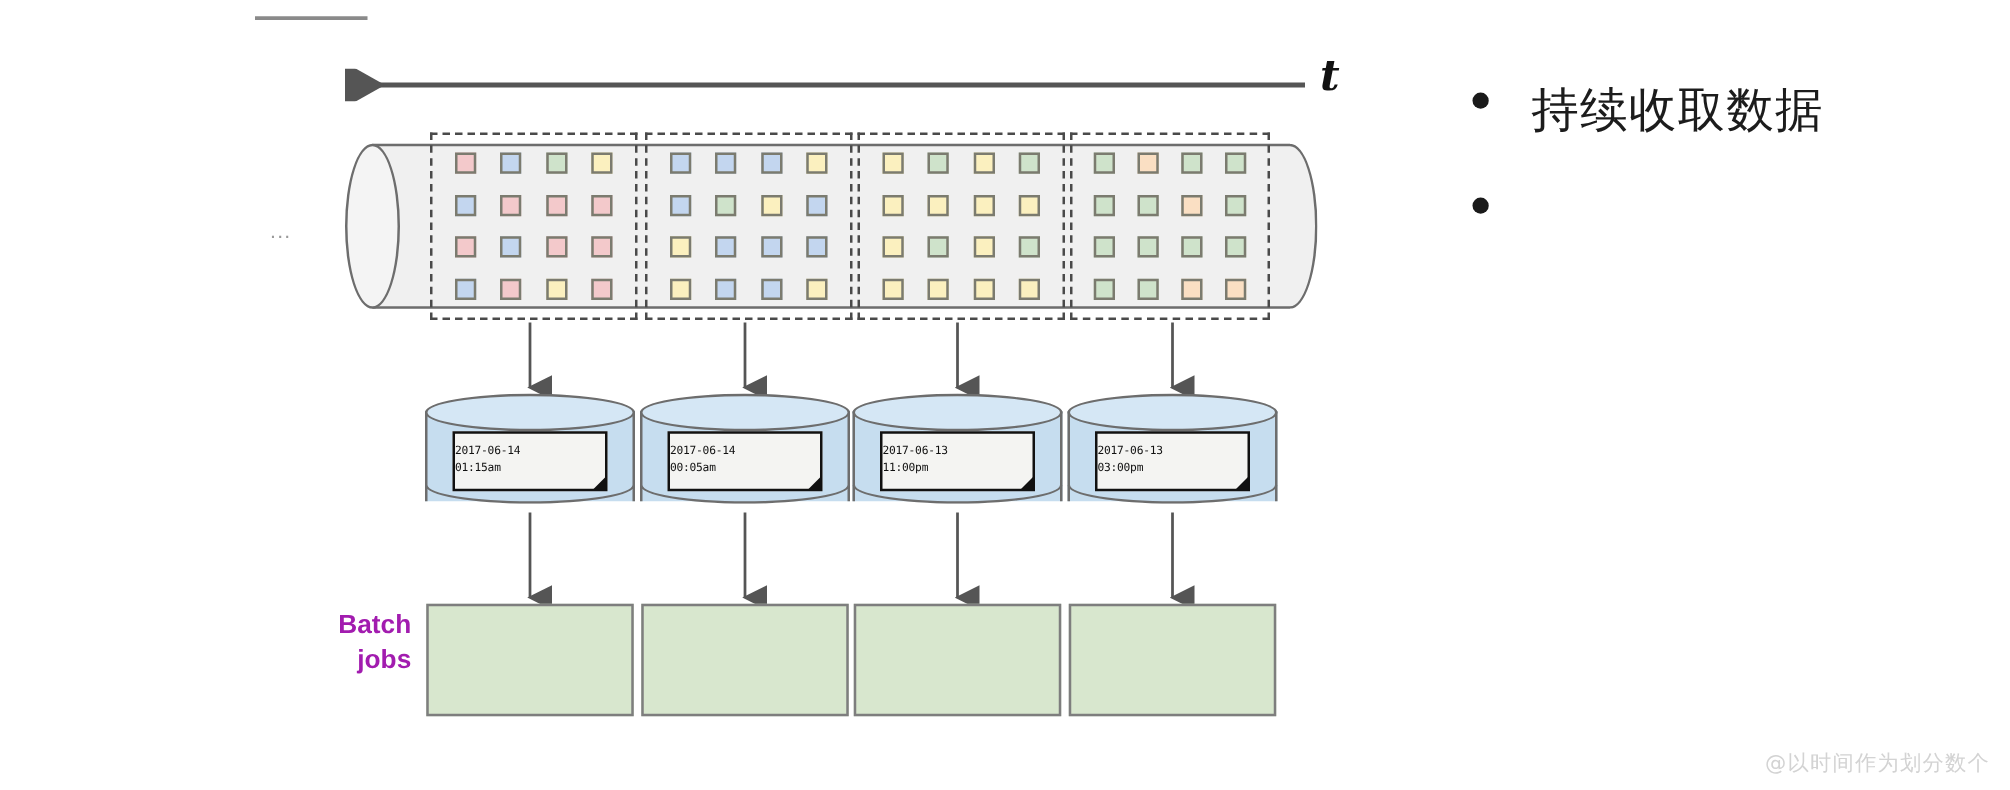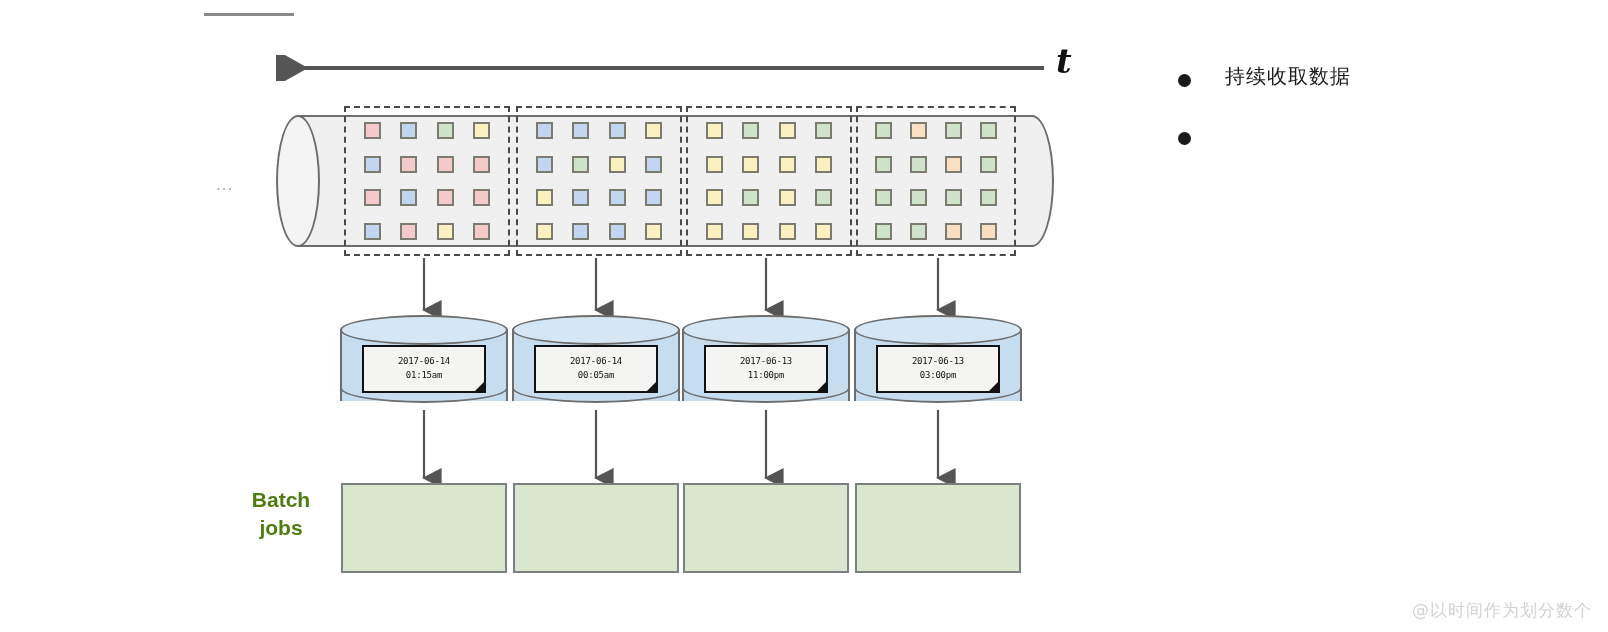--- a/index.html
+++ b/index.html
@@ -181,21 +181,21 @@
     position: absolute;
     left: 22px;
     top: 30px;
     width: 124px;
     height: 48px;
     background: #f4f4f2;
     border: 2px solid #111;
     box-sizing: border-box;
     display: flex;
     flex-direction: column;
-    align-items: center;
+    align-items: flex-start;
     justify-content: center;
     font-family: "DejaVu Sans Mono", monospace;
     font-size: 9px;
     line-height: 1.55;
     color: #111;
     letter-spacing: -0.2px;
   }
   .db .note .fold {
     position: absolute;
     right: -1px;
@@ -214,25 +214,25 @@
     background: #d8e7ce;
     border: 2px solid #7e7e7e;
     box-sizing: border-box;
   }
 
   .batch-label {
     position: absolute;
     left: 233px;
     top: 486px;
     width: 96px;
-    text-align: center;
+    text-align: right;
     font-weight: bold;
     font-size: 21px;
     line-height: 1.35;
-    color: #4d7c0f;
+    color: #a21caf;
   }
 
   
   .bullets {
     position: absolute;
     left: 1178px;
     top: 62px;
     width: 400px;
   }
   .bullet-row {
@@ -244,21 +244,21 @@
     width: 13px;
     height: 13px;
     border-radius: 50%;
     background: #1a1a1a;
     flex: 0 0 auto;
     margin-top: 12px;
     margin-right: 34px;
   }
   .bullet-text {
     font-family: "DejaVu Sans", sans-serif;
-    font-size: 20px;
+    font-size: 38px;
     line-height: 1.42;
     color: #1c1c1c;
     letter-spacing: 1px;
     white-space: pre-line;
   }
 
   
   .watermark {
     position: absolute;
     right: 16px;

